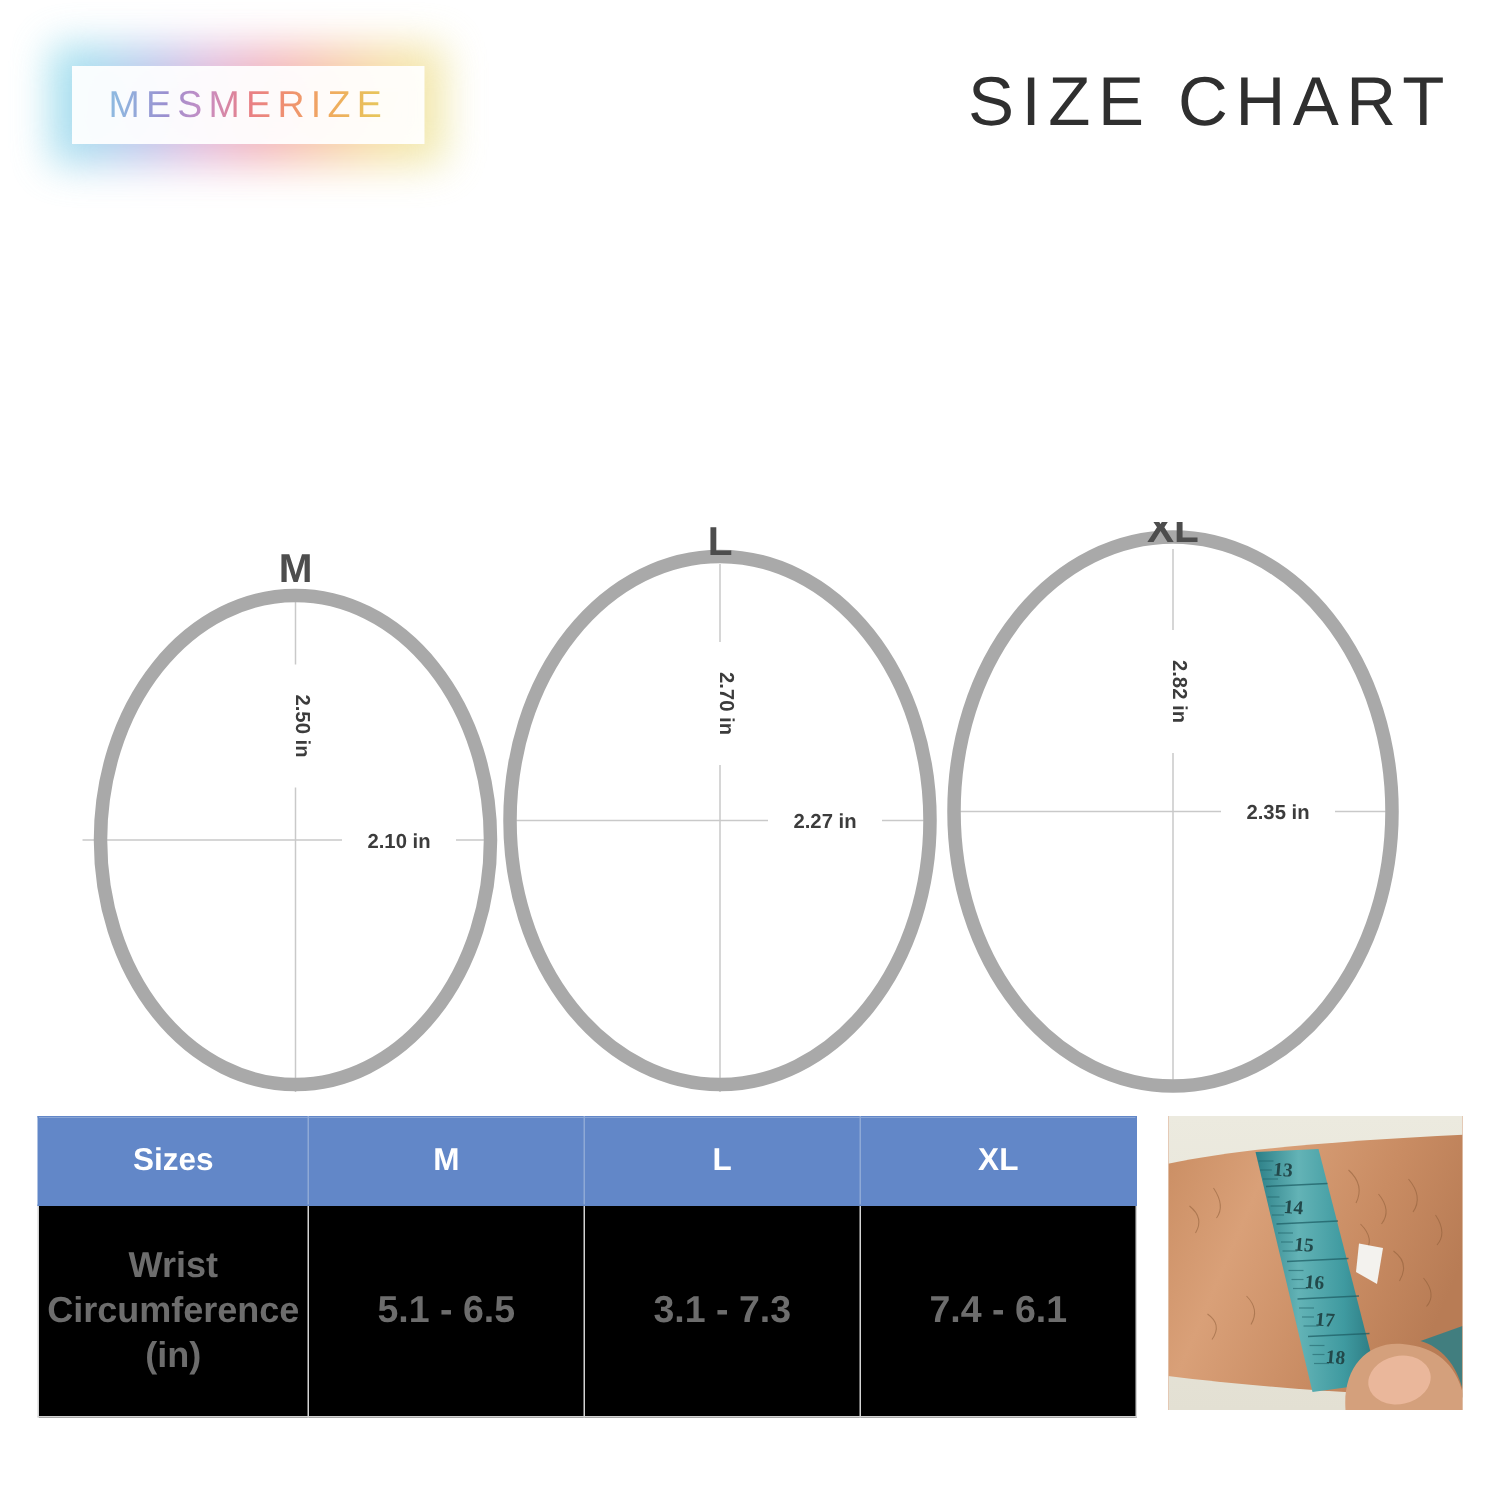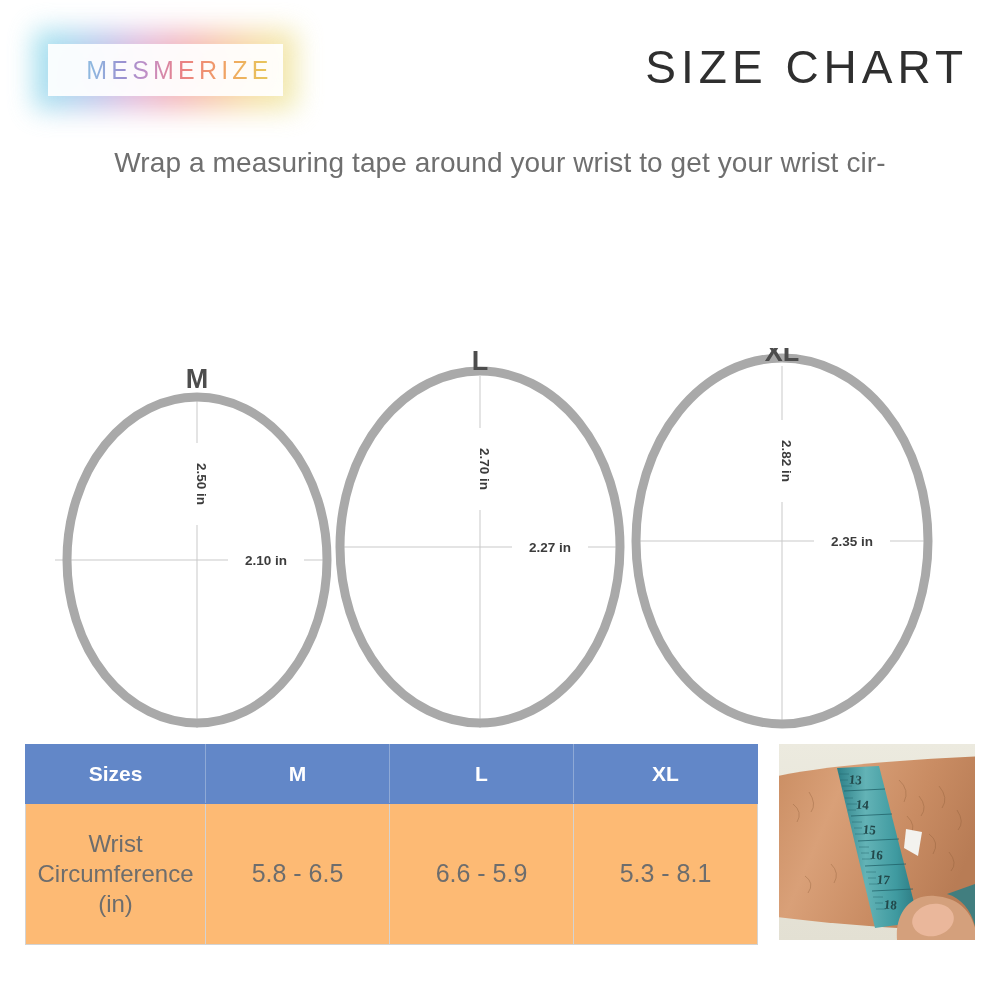--- a/index.html
+++ b/index.html
@@ -38,21 +38,21 @@
     filter: blur(13px);
     opacity: 0.75;
   }
   #brand-logo .plate {
     position: absolute;
     left: 0; top: 0; right: 0; bottom: 0;
     background: rgba(255,255,255,0.92);
   }
   #brand-logo .wordmark {
     position: absolute;
-    left: 14px; top: 0;
+    left: 0; top: 0;
     width: 100%;
     height: 100%;
     display: flex;
     align-items: center;
     justify-content: center;
     font-size: 25px;
     letter-spacing: 4.2px;
     font-weight: 400;
     background: linear-gradient(95deg,
       #8ec6e0 0%, #8fb6df 14%, #9a8fd0 27%,
@@ -142,26 +142,26 @@
     font-size: 21px;
     font-weight: 700;
     height: 56px;
     border-color: #6287c8;
     border-left-color: #8ea9d6;
     border-right-color: #8ea9d6;
   }
   #size-table thead th:first-child { border-left-color: #6287c8; }
   #size-table thead th:last-child  { border-right-color: #6287c8; }
   #size-table tbody td {
-    background: #fdba74;
+    background: #000000;
     color: #6d6d6d;
     font-size: 25px;
     height: 138px;
     line-height: 1.25;
-    font-weight: 400;
+    font-weight: 700;
   }
   #size-table tbody td.label-cell { font-size: 24px; }
 
   
   #wrist-photo {
     position: absolute;
     left: 779px;
     top: 744px;
     width: 196px;
     height: 196px;
@@ -175,21 +175,20 @@
 
 <div id="brand-logo">
   <div class="glow"></div>
   <div class="plate"></div>
   <div class="wordmark">MESMERIZE</div>
 </div>
 
 <div id="page-title">SIZE CHART</div>
 
 <div id="intro-block">
-  <div class="intro-line">Wrap a measuring tape around your wrist to get your wrist cir-</div>
 </div>
 
 <div id="oval-diagram">
   <svg width="1000" height="392" viewBox="0 0 1000 392" xmlns="http://www.w3.org/2000/svg">
 
     <g>
       <line x1="55" y1="212" x2="330" y2="212" stroke="#c9c9c9" stroke-width="1"></line>
       <line x1="197" y1="48" x2="197" y2="380" stroke="#c9c9c9" stroke-width="1"></line>
       <ellipse cx="197" cy="212" rx="130" ry="163" fill="none" stroke="#a9a9a9" stroke-width="9"></ellipse>
       <text class="oval-label" x="197" y="40" text-anchor="middle">M</text>
@@ -239,23 +238,23 @@
       <th>XL</th>
     </tr>
   </thead>
   <tbody>
     <tr>
       <td class="label-cell">
         <div>Wrist</div>
         <div>Circumference</div>
         <div>(in)</div>
       </td>
-      <td>5.8 - 6.5</td>
-      <td>6.6 - 5.9</td>
-      <td>5.3 - 8.1</td>
+      <td>5.1 - 6.5</td>
+      <td>3.1 - 7.3</td>
+      <td>7.4 - 6.1</td>
     </tr>
   </tbody>
 </table>
 
 <div id="wrist-photo">
   <svg width="196" height="196" viewBox="0 0 196 196" xmlns="http://www.w3.org/2000/svg">
     <defs>
       <linearGradient id="skinGrad" x1="0" y1="0" x2="1" y2="0.35">
         <stop offset="0" stop-color="#c88b60"></stop>
         <stop offset="0.35" stop-color="#d9a078"></stop>

